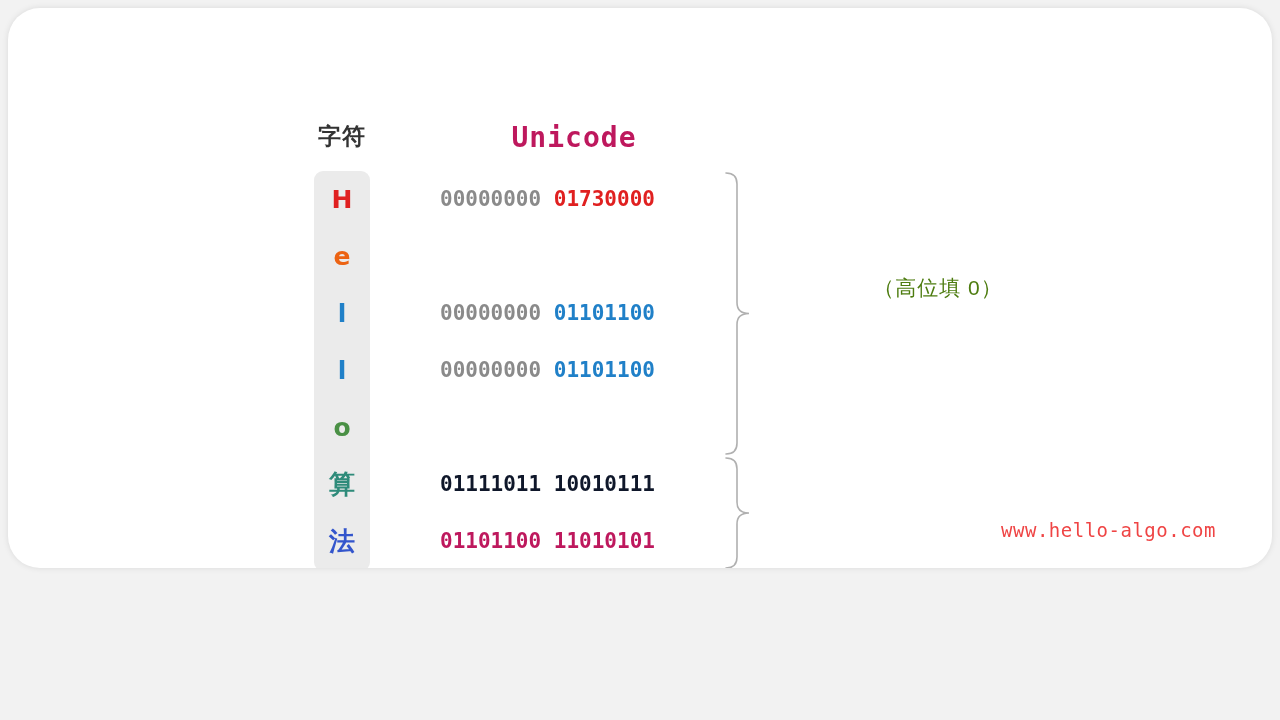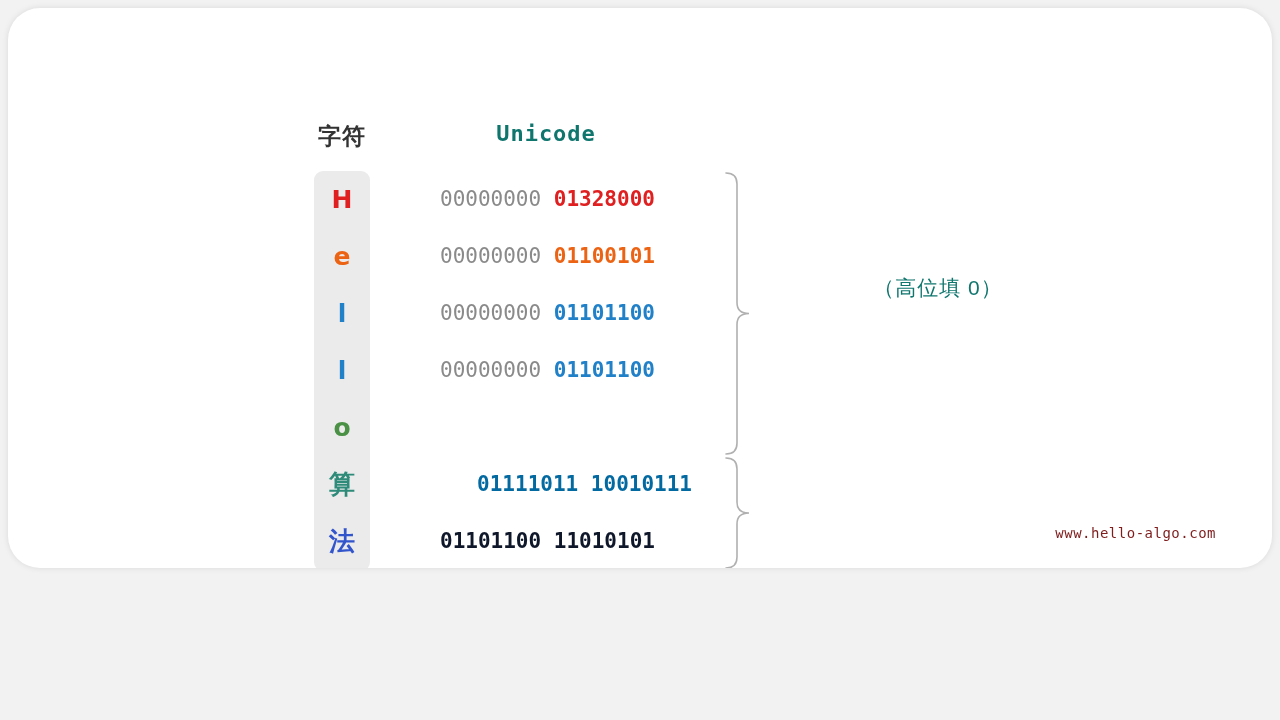--- a/index.html
+++ b/index.html
@@ -33,28 +33,28 @@
     top: 113px;
     width: 116px;
     text-align: center;
     font-size: 23px;
     font-weight: bold;
     color: #333333;
     letter-spacing: 1px;
   }
   .col-head-unicode {
     position: absolute;
-    left: 412px;
+    left: 440px;
     top: 113px;
     width: 252px;
     text-align: center;
     font-family: "DejaVu Sans Mono", monospace;
-    font-size: 22px;
-    font-weight: bold;
-    color: #0f766e;
+    font-size: 28px;
+    font-weight: bold;
+    color: #be185d;
     letter-spacing: 1px;
   }
 
   
   .char-column {
     position: absolute;
     left: 306px;
     top: 163px;
     width: 56px;
     height: 400px;
@@ -101,21 +101,21 @@
     top: 0;
     height: 57px;
     line-height: 57px;
     font-family: "DejaVu Sans Mono", monospace;
     font-size: 21px;
     font-weight: bold;
     white-space: pre;
   }
   .bits .pad {
     color: #8a8a8a;
-    font-weight: normal;
+    font-weight: bold;
   }
 
   
   .brace-svg {
     position: absolute;
     left: 0;
     top: 0;
     width: 1264px;
     height: 704px;
     pointer-events: none;
@@ -123,81 +123,80 @@
 
   
   .annot {
     position: absolute;
     text-align: center;
     color: #5a5a5a;
     font-size: 21px;
     line-height: 36px;
   }
   .annot .l1 { display: block; letter-spacing: 1px; }
-  .annot .l2 { display: block; letter-spacing: 1px; color: #0f766e; text-align: center; }
+  .annot .l2 { display: block; letter-spacing: 1px; color: #4d7c0f; text-align: center; }
   #annot-1 {
     left: 760px;
     top: 262px;
     width: 340px;
   }
   #annot-2 {
     left: 760px;
     top: 482px;
     width: 340px;
   }
 
   
   .watermark {
     position: absolute;
     right: 56px;
     bottom: 27px;
     font-family: "DejaVu Sans Mono", monospace;
-    font-size: 14px;
-    color: #7f1d1d;
+    font-size: 19px;
+    color: #ef4444;
     letter-spacing: 0.5px;
   }
 </style>
 </head>
 <body>
 
 <div class="card">
 
   <div class="col-head-char">字符</div>
 
   <div class="col-head-unicode">Unicode</div>
 
   <div class="char-column"></div>
 
   <div class="rows" id="rows-container">
       <div class="row" style="top: 0px;">
         <div class="char latin" style="color: rgb(224, 32, 32);">H</div>
-        <div class="bits" style="color: rgb(224, 32, 32);"><span class="pad" style="color: rgb(138, 138, 138);">00000000 </span><span>01328000</span></div>
+        <div class="bits" style="color: rgb(224, 32, 32);"><span class="pad" style="color: rgb(138, 138, 138);">00000000 </span><span>01730000</span></div>
       </div>
       <div class="row" style="top: 57px;">
         <div class="char latin" style="color: rgb(236, 99, 19);">e</div>
-        <div class="bits" style="color: rgb(236, 99, 19);"><span class="pad" style="color: rgb(138, 138, 138);">00000000 </span><span>01100101</span></div>
       </div>
       <div class="row" style="top: 114px;">
         <div class="char latin" style="color: rgb(32, 128, 200);">l</div>
         <div class="bits" style="color: rgb(32, 128, 200);"><span class="pad" style="color: rgb(138, 138, 138);">00000000 </span><span>01101100</span></div>
       </div>
       <div class="row" style="top: 171px;">
         <div class="char latin" style="color: rgb(32, 128, 200);">l</div>
         <div class="bits" style="color: rgb(32, 128, 200);"><span class="pad" style="color: rgb(138, 138, 138);">00000000 </span><span>01101100</span></div>
       </div>
       <div class="row" style="top: 228px;">
         <div class="char latin" style="color: rgb(74, 144, 69);">o</div>
       </div>
       <div class="row" style="top: 285px;">
         <div class="char cjk" style="color: rgb(46, 139, 122);">算</div>
-        <div class="bits" style="color: #0369a1; text-align: right;"><span>01111011 10010111</span></div>
+        <div class="bits" style="color: #0f172a;"><span>01111011 10010111</span></div>
       </div>
       <div class="row" style="top: 342px;">
         <div class="char cjk" style="color: rgb(51, 85, 204);">法</div>
-        <div class="bits" style="color: #0f172a;"><span>01101100 11010101</span></div>
+        <div class="bits" style="color: #be185d;"><span>01101100 11010101</span></div>
       </div>
     </div>
 
   <svg class="brace-svg" id="braces" viewBox="0 0 1264 704">
       <path d="M 718 165 Q 729 165 729 176 L 729 294.5 Q 729 305.5 741 305.5 Q 729 305.5 729 316.5 L 729 435 Q 729 446 718 446" fill="none" stroke="#b0b0b0" stroke-width="1.6" stroke-linecap="round"></path>
       <path d="M 718 450 Q 729 450 729 461 L 729 494 Q 729 505 741 505 Q 729 505 729 516 L 729 549 Q 729 560 718 560" fill="none" stroke="#b0b0b0" stroke-width="1.6" stroke-linecap="round"></path>
     </svg>
 
   <div class="annot" id="annot-1">
     <span class="l2">（高位填 0）</span>

